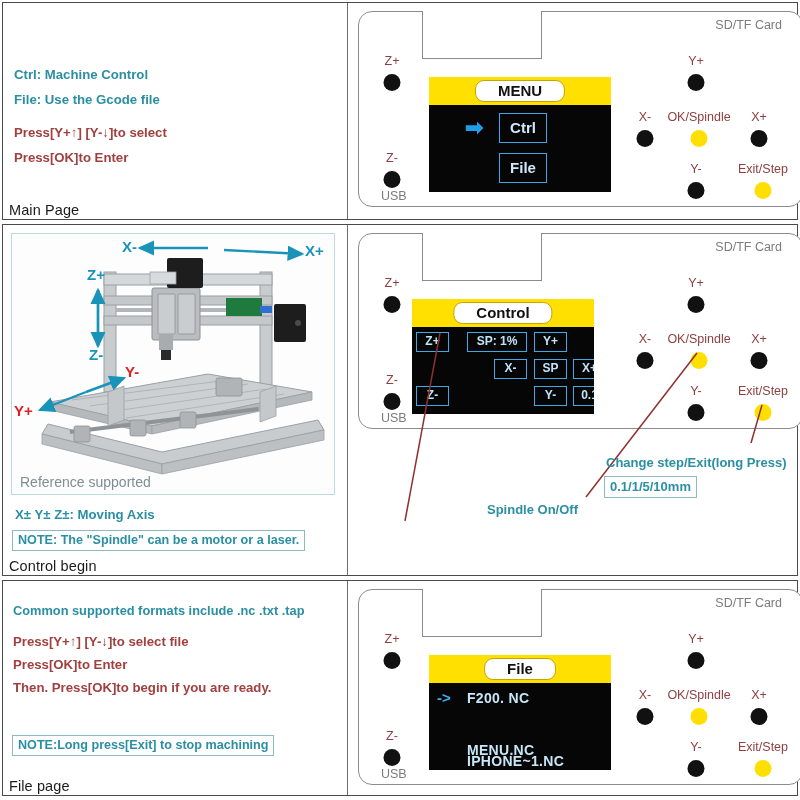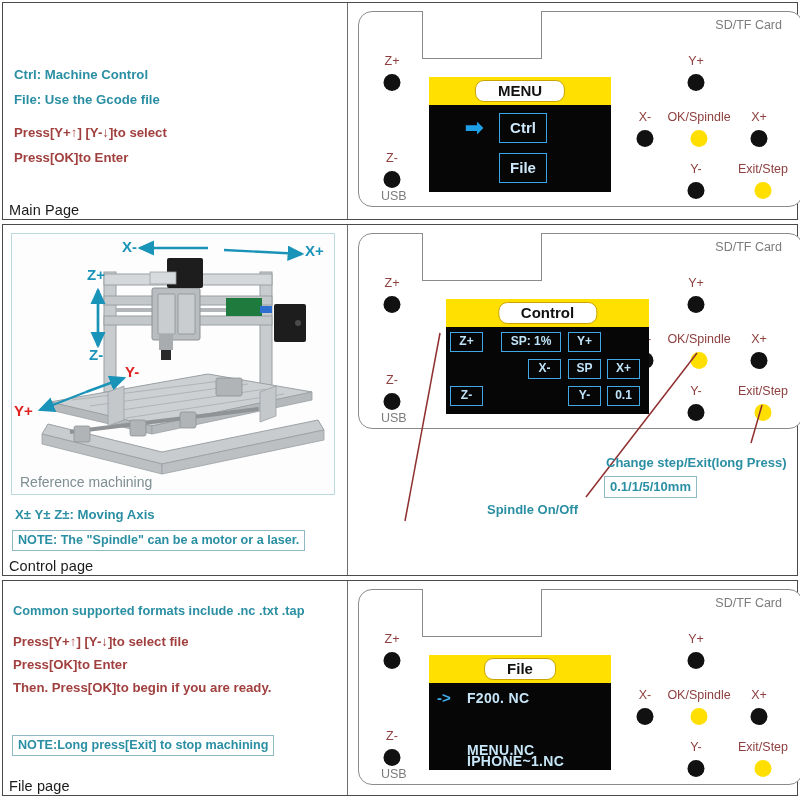--- a/index.html
+++ b/index.html
@@ -346,27 +346,27 @@
         <line x1="74" y1="158" x2="28" y2="176" stroke="#1a93b8" stroke-width="2.4" marker-end="url(#arrB)"></line>
       </svg>
 
       <div class="axis-lbl" style="left:110px;top:4px;">X-</div>
       <div class="axis-lbl" style="left:293px;top:8px;">X+</div>
       <div class="axis-lbl" style="left:75px;top:32px;">Z+</div>
       <div class="axis-lbl" style="left:77px;top:112px;">Z-</div>
       <div class="axis-lbl red" style="left:113px;top:129px;">Y-</div>
       <div class="axis-lbl red" style="left:2px;top:168px;">Y+</div>
 
-      <div id="machine-caption">Reference machining</div>
+      <div id="machine-caption">Reference supported</div>
     </div>
 
     <div class="t-teal" style="position:absolute;left:12px;top:282px;">X± Y± Z±: Moving Axis</div>
     <div class="t-teal boxed" style="position:absolute;left:9px;top:305px;font-size:12.6px;">NOTE: The "Spindle" can be a motor or a laser.</div>
 
-    <div class="row-label">Control page</div>
+    <div class="row-label">Control begin</div>
 
     <div class="board" style="left:355px;top:8px;width:445px;height:196px;">
       <div class="sd-slot"></div>
       <div class="lbl-sdtf">SD/TF Card</div>
       <div class="lbl-usb">USB</div>
 
       <div class="btn-lbl" style="left:33px;top:42px;">Z+</div>
       <div class="btn-dot" style="left:33px;top:62px;"></div>
       <div class="btn-lbl" style="left:33px;top:139px;">Z-</div>
       <div class="btn-dot" style="left:33px;top:159px;"></div>
@@ -382,21 +382,21 @@
 
       <div class="btn-lbl" style="left:400px;top:98px;">X+</div>
       <div class="btn-dot" style="left:400px;top:118px;"></div>
 
       <div class="btn-lbl" style="left:337px;top:150px;">Y-</div>
       <div class="btn-dot" style="left:337px;top:170px;"></div>
 
       <div class="btn-lbl" style="left:404px;top:150px;">Exit/Step</div>
       <div class="btn-dot yellow" style="left:404px;top:170px;"></div>
 
-      <div class="lcd" style="left:87px;top:65px;width:203px;height:115px;">
+      <div class="lcd" style="left:53px;top:65px;width:182px;height:115px;">
         <div class="lcd-title-bar">
           <div class="lcd-title-pill">Control</div>
         </div>
         <div class="lcd-body">
           <div class="lcd-cell" style="left:4px;top:5px;width:33px;height:20px;">Z+</div>
           <div class="lcd-cell" style="left:55px;top:5px;width:60px;height:20px;">SP: 1%</div>
           <div class="lcd-cell" style="left:122px;top:5px;width:33px;height:20px;">Y+</div>
 
           <div class="lcd-cell" style="left:82px;top:32px;width:33px;height:20px;">X-</div>
           <div class="lcd-cell" style="left:122px;top:32px;width:33px;height:20px;">SP</div>

